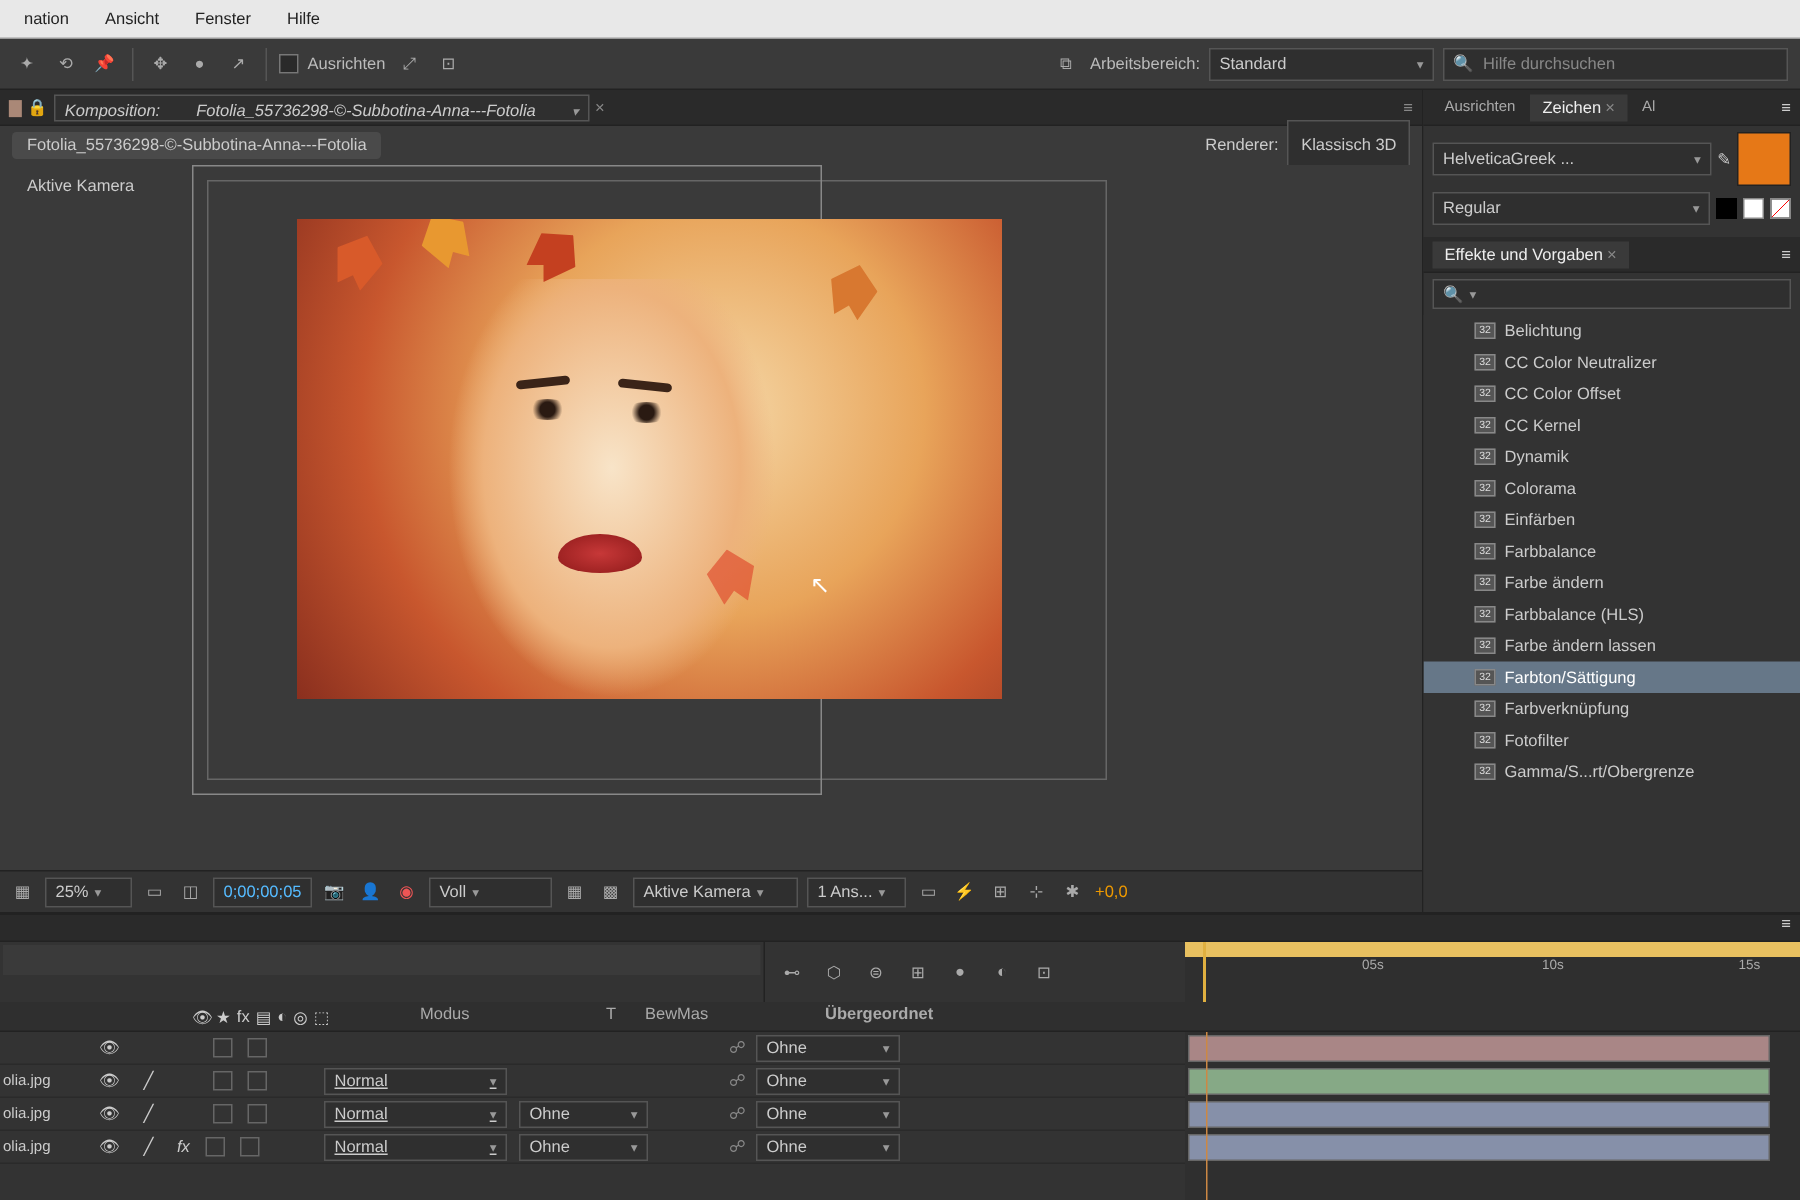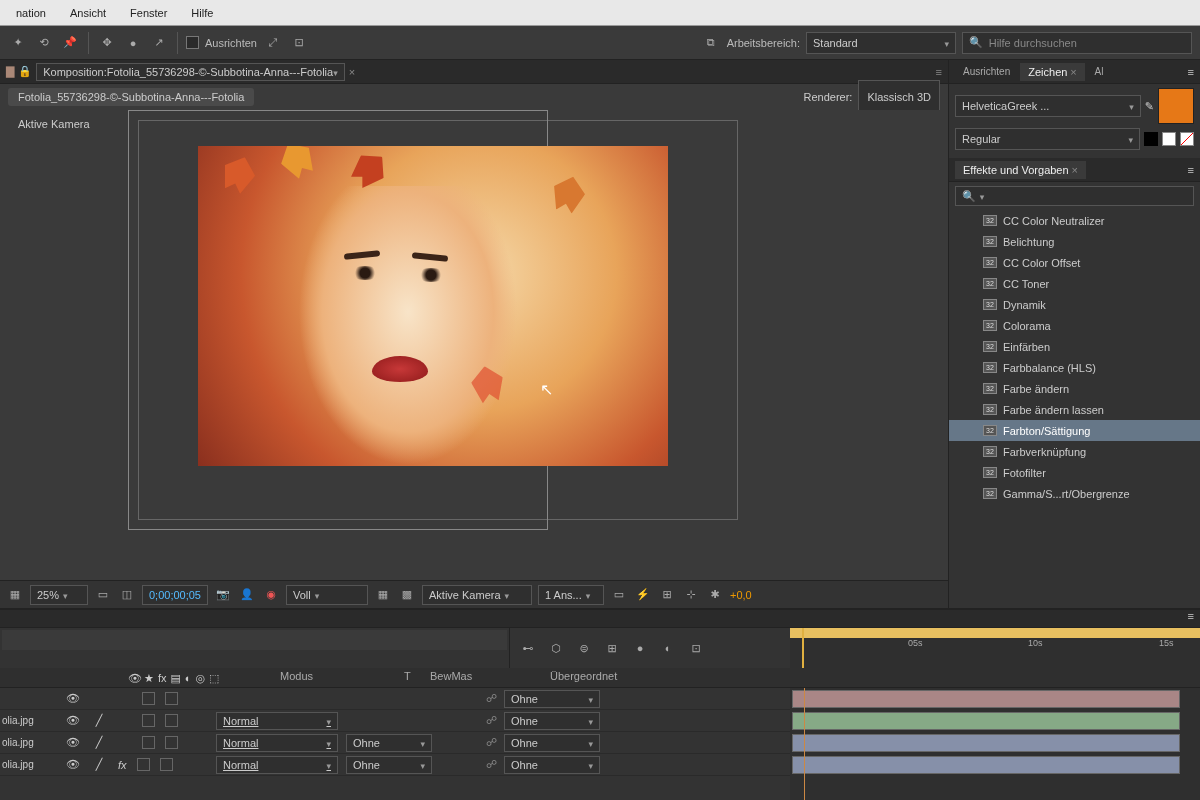--- a/index.html
+++ b/index.html
@@ -19,21 +19,21 @@
 .workspace-dd { background: #2f2f2f; border: 1px solid #555; height: 22px; width: 150px; display: flex; align-items: center; padding: 0 6px; justify-content: space-between; }
 .search-help { background: #2f2f2f; border: 1px solid #555; height: 22px; width: 230px; display: flex; align-items: center; padding: 0 6px; gap: 6px; }
 
 
 .main { display: flex; height: 548px; }
 .left-col { flex: 1; display: flex; flex-direction: column; background: #3a3a3a; }
 .right-col { width: 252px; background: #333; display: flex; flex-direction: column; border-left: 1px solid #222; }
 
 
 .comp-tabs { height: 24px; display: flex; align-items: center; padding: 0 6px; background: #2a2a2a; border-bottom: 1px solid #222; gap: 4px; }
-.comp-dd { background: #2f2f2f; border: 1px solid #555; height: 18px; padding: 0 6px; display: flex; align-items: center; gap: 0; font-size: 10px; }
+.comp-dd { background: #2f2f2f; border: 1px solid #555; height: 18px; padding: 0 6px; display: flex; align-items: flex-end; gap: 24px; font-size: 10px; font-style: italic; }
 .comp-name-row { height: 26px; display: flex; align-items: center; justify-content: space-between; padding: 0 8px; background: #3a3a3a; }
 .comp-name { background: #4a4a4a; padding: 3px 10px; border-radius: 3px; font-size: 11px; }
 .renderer-dd { background: #2f2f2f; border: 1px solid #555; height: 20px; padding: 16px 8px; display: flex; align-items: center; gap: 6px; }
 
 
 .viewer-frame { flex: 1; background: #3a3a3a; position: relative; overflow: hidden; }
 .camera-label { position: absolute; left: 18px; top: 8px; color: #ccc; font-size: 11px; }
 .bbox { position: absolute; left: 128px; top: 0; width: 420px; height: 420px; border: 1px solid #888; }
 .bbox2 { position: absolute; left: 138px; top: 10px; width: 600px; height: 400px; border: 1px solid #666; }
 .canvas { position: absolute; left: 198px; top: 36px; width: 470px; height: 320px; background: radial-gradient(circle at 60% 40%, #f5d7a6 0%, #e8a45a 40%, #c8572e 70%, #8a2f1e 100%); overflow: hidden; }
@@ -79,21 +79,21 @@
 .tl-ruler-top { height: 10px; background: linear-gradient(to right,#e8c060,#e8c060); position: relative; }
 .tl-play-head { position: absolute; left: 12px; top: 0; width: 2px; height: 100%; background: #e0b040; }
 .ruler-ticks { position: relative; height: 14px; }
 .tick { position: absolute; top: 0; font-size: 9px; color: #aaa; }
 
 .tl-cols { height: 20px; display: flex; background: #2f2f2f; border-bottom: 1px solid #222; }
 .tl-cols .c-switch { width: 212px; display:flex; align-items:center; gap:4px; padding:0 66px; }
 .tl-cols .c-mode { width: 130px; padding:2px 6px; color:#aaa; }
 .tl-cols .c-t { width: 20px; padding:2px 0; color:#aaa; }
 .tl-cols .c-bew { width: 120px; padding:2px 6px; color:#aaa; }
-.tl-cols .c-parent { width: 160px; padding:2px 6px; color:#aaa; }
+.tl-cols .c-parent { width: 160px; padding:2px 6px; color:#aaa;font-weight:bold; }
 
 .tl-rows { flex: 1; display: flex; }
 .tl-rows-left { width: 790px; }
 .tl-row { height: 22px; display: flex; align-items: center; border-bottom: 1px solid #2a2a2a; }
 .tl-cell-name { width: 62px; display:flex; align-items:center; gap:4px; padding-left:2px; font-size:10px; }
 .tl-cell-sw { width: 150px; display:flex; align-items:center; gap:10px; padding-left:4px; }
 .sw-box { width: 13px; height: 13px; border: 1px solid #666; }
 .cell-dd { background: #2f2f2f; border: 1px solid #555; height: 18px; display: flex; align-items: center; padding: 0 6px; justify-content: space-between; font-size: 10px; }
 .tl-cell-mode { width: 130px; padding:0 4px;text-decoration:underline; }
 .tl-cell-bew { width: 140px; padding:0 4px; display:flex; gap:4px; }
@@ -261,53 +261,57 @@
       <div style="flex:1"></div>
       <span>≡</span>
     </div>
     <div class="effects-search">
       <span>🔍</span>
         <span class="tiny-tri"></span>
     </div>
     <div class="effects-list" id="fx-list">
         <div class="effect-item">
           <span class="fx-icon">32</span>
+          <span>Belichtung</span>
+        </div>
+        <div class="effect-item">
+          <span class="fx-icon">32</span>
           <span>CC Color Neutralizer</span>
         </div>
         <div class="effect-item">
           <span class="fx-icon">32</span>
-          <span>Belichtung</span>
-        </div>
-        <div class="effect-item">
-          <span class="fx-icon">32</span>
           <span>CC Color Offset</span>
         </div>
         <div class="effect-item">
           <span class="fx-icon">32</span>
-          <span>CC Toner</span>
+          <span>CC Kernel</span>
         </div>
         <div class="effect-item">
           <span class="fx-icon">32</span>
           <span>Dynamik</span>
         </div>
         <div class="effect-item">
           <span class="fx-icon">32</span>
           <span>Colorama</span>
         </div>
         <div class="effect-item">
           <span class="fx-icon">32</span>
           <span>Einfärben</span>
         </div>
         <div class="effect-item">
           <span class="fx-icon">32</span>
+          <span>Farbbalance</span>
+        </div>
+        <div class="effect-item">
+          <span class="fx-icon">32</span>
+          <span>Farbe ändern</span>
+        </div>
+        <div class="effect-item">
+          <span class="fx-icon">32</span>
           <span>Farbbalance (HLS)</span>
-        </div>
-        <div class="effect-item">
-          <span class="fx-icon">32</span>
-          <span>Farbe ändern</span>
         </div>
         <div class="effect-item">
           <span class="fx-icon">32</span>
           <span>Farbe ändern lassen</span>
         </div>
         <div class="effect-item selected">
           <span class="fx-icon">32</span>
           <span>Farbton/Sättigung</span>
         </div>
         <div class="effect-item">

